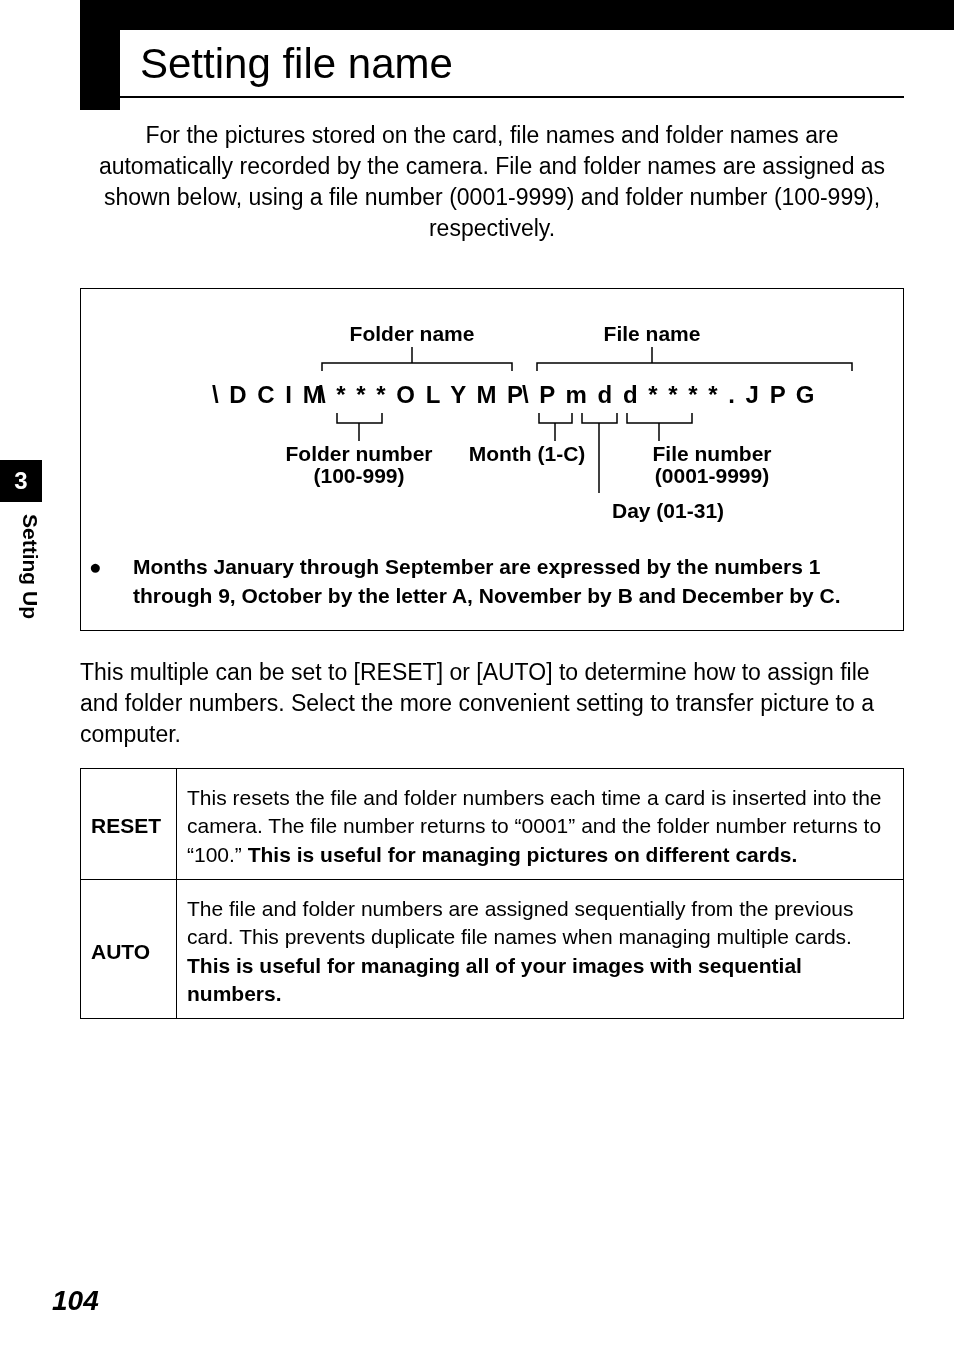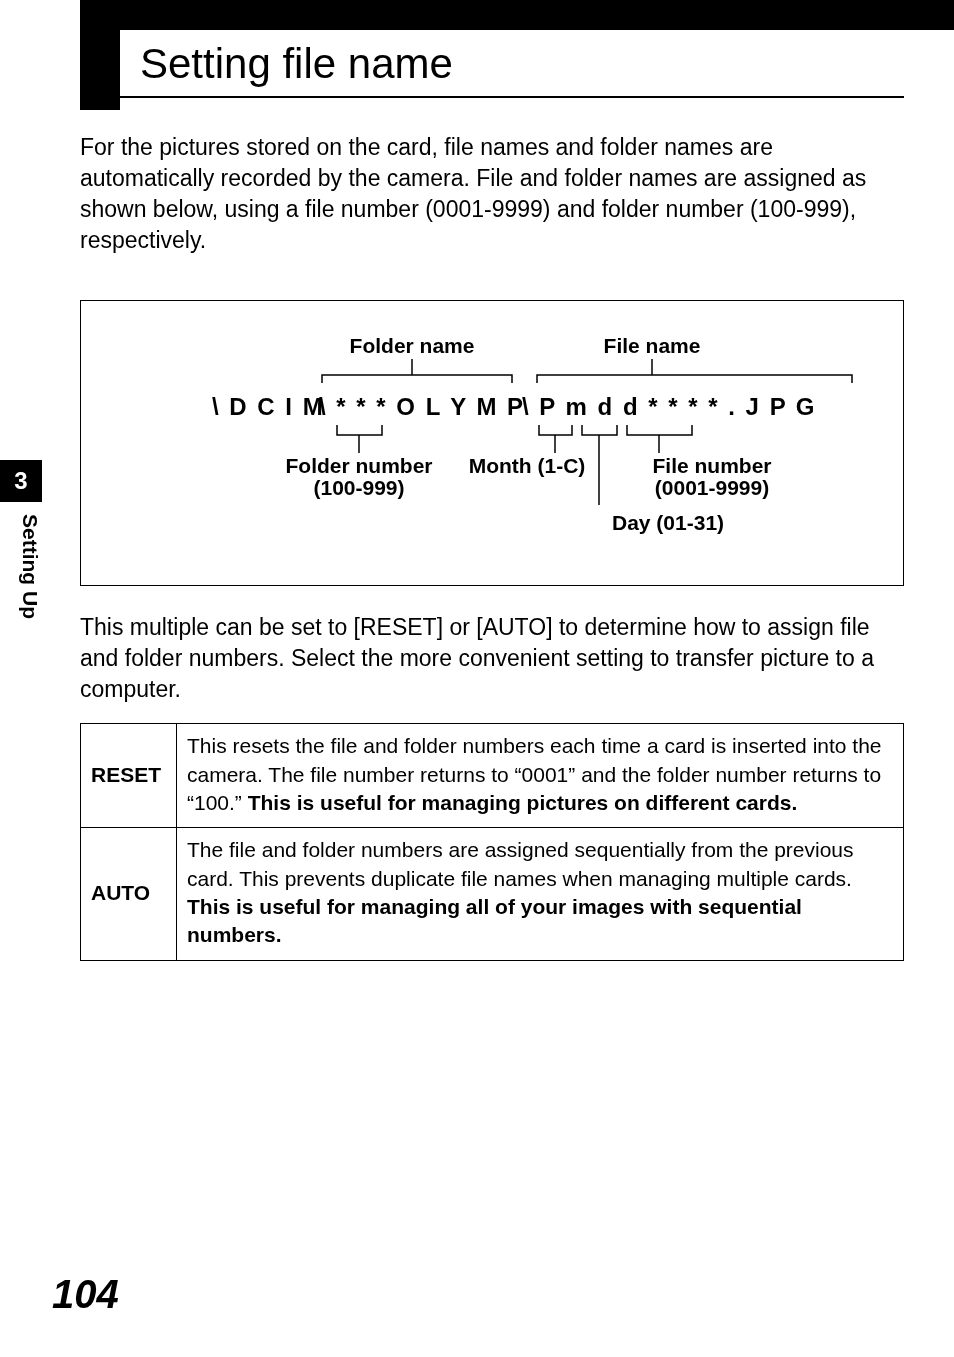--- a/index.html
+++ b/index.html
@@ -40,21 +40,21 @@
     border-top: 2px solid #000;
   }
 
   .content {
     position: absolute;
     left: 80px; right: 50px; top: 120px;
     font-size: 23px;
     line-height: 1.35;
   }
 
-  .intro { margin-top: 12px; }
+  .intro { margin-top: 0; text-align: center; }
 
   
   .diagram-box {
     border: 1.5px solid #000;
     margin-top: 44px;
     padding: 34px 20px 20px 20px;
     font-size: 21px;
     font-weight: bold;
   }
   .diagram-svg { display: block; margin: 0 auto 10px auto; }
@@ -69,21 +69,21 @@
 
   
   table.opts {
     border-collapse: collapse;
     width: 100%;
     margin-top: 18px;
     font-size: 21px;
   }
   table.opts td {
     border: 1.5px solid #000;
-    padding: 8px 10px 10px 10px;
+    padding: 15px 10px 10px 10px;
     vertical-align: middle;
     margin-left: 8px;
   }
   table.opts td.key {
     width: 96px;
     text-align: left;
     font-weight: 700;
   }
   .bold { font-weight: 700; }
 
@@ -107,21 +107,21 @@
     font-weight: 700;
     writing-mode: vertical-rl;
     padding: 12px 0;
     text-align: left;
   }
 
   
   .pageno {
     position: absolute;
     left: 52px; bottom: 40px;
-    font-size: 40px;
+    font-size: 28px;
     font-style: italic;
     font-weight: 700;
   }
 </style>
 </head>
 <body>
 
 <div class="banner">
   <div class="tab"></div>
   <div class="cutout"></div>
@@ -171,20 +171,23 @@
       <text x="247" y="160" font-size="21" text-anchor="middle">(100-999)</text>
 
       <text x="415" y="138" font-size="21" text-anchor="middle">Month (1-C)</text>
 
       <text x="600" y="138" font-size="21" text-anchor="middle">File number</text>
       <text x="600" y="160" font-size="21" text-anchor="middle">(0001-9999)</text>
 
       <text x="500" y="195" font-size="21" text-anchor="start">Day (01-31)</text>
     </svg>
 
+    <p class="months-note">
+      <span class="bullet">●</span><span>Months January through September are expressed by the numbers 1 through 9, October by the letter A, November by B and December by C.</span>
+    </p>
   </div>
 
   <p class="mid-para">This multiple can be set to [RESET] or [AUTO] to determine how to assign file and folder numbers. Select the more convenient setting to transfer picture to a computer.</p>
 
   <table class="opts">
     <tbody>
         <tr>
       <td class="key">RESET</td>
       <td>
         <span>This resets the file and folder numbers each time a card is inserted into the camera. The file number returns to “0001” and the folder number returns to “100.” </span><span class="bold">This is useful for managing pictures on different cards.</span>

